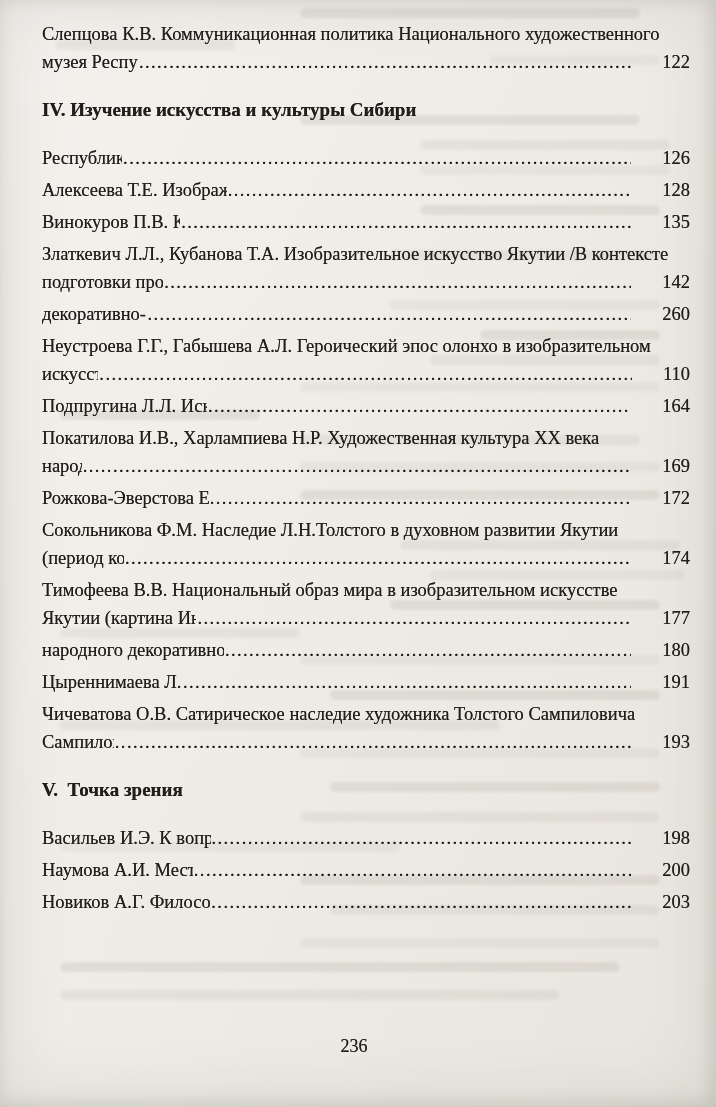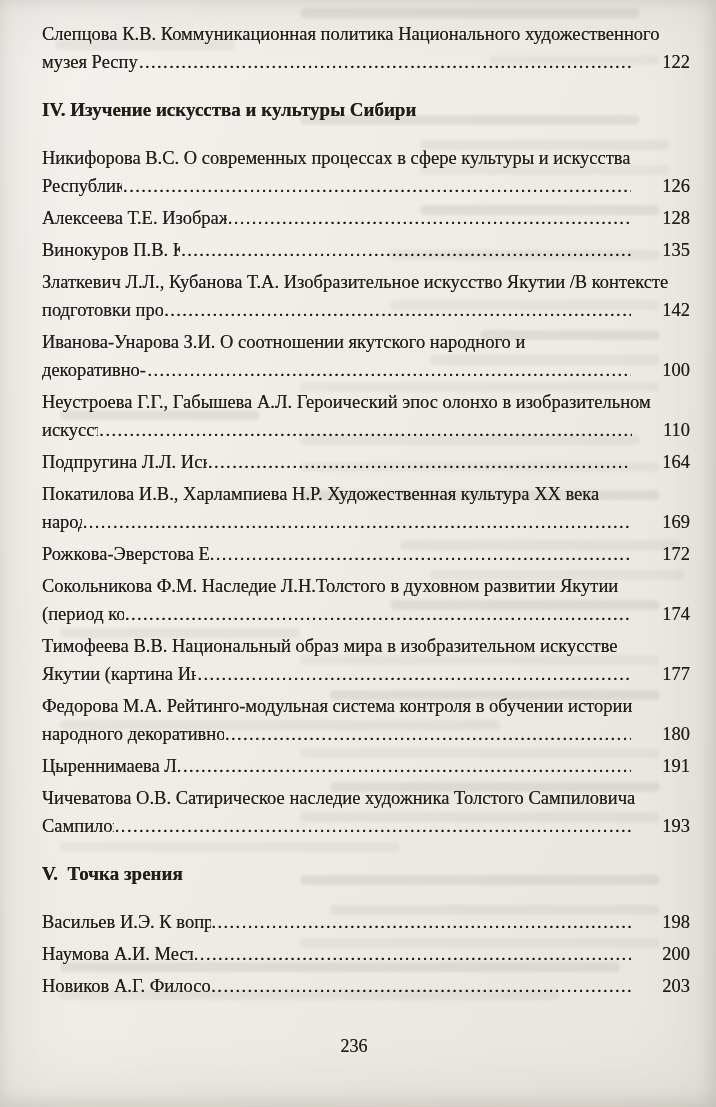--- a/index.html
+++ b/index.html
@@ -100,21 +100,20 @@
       <div class="entry">
         <div class="line">Слепцова К.В. Коммуникационная политика Национального художественного</div>
         <div class="line last">
           <span class="t">музея Республики Саха (Якутия)</span>
           <span class="leader">............................................................................................................................................................................................................................</span>
           <span class="pg">122</span>
         </div>
       </div>
       <div class="heading">IV. Изучение искусства и культуры Сибири</div>
       <div class="entry">
-        <div class="line">Никифорова В.С. О современных процессах в сфере культуры и искусства</div>
         <div class="line last">
           <span class="t">Республики Саха (Якутия)</span>
           <span class="leader">............................................................................................................................................................................................................................</span>
           <span class="pg">126</span>
         </div>
       </div>
       <div class="entry">
         <div class="line last">
           <span class="t">Алексеева Т.Е. Изображение животных в современной бурятской скульптуре</span>
           <span class="leader">............................................................................................................................................................................................................................</span>
@@ -130,25 +129,24 @@
       </div>
       <div class="entry">
         <div class="line">Златкевич Л.Л., Кубанова Т.А. Изобразительное искусство Якутии /В контексте</div>
         <div class="line last">
           <span class="t">подготовки проекта «Прорастая Сибирью»/</span>
           <span class="leader">............................................................................................................................................................................................................................</span>
           <span class="pg">142</span>
         </div>
       </div>
       <div class="entry">
-        <div class="line">Иванова-Унарова З.И. О соотношении якутского народного и</div>
         <div class="line last">
           <span class="t">декоративно-прикладного искусства</span>
           <span class="leader">............................................................................................................................................................................................................................</span>
-          <span class="pg">100</span>
+          <span class="pg">260</span>
         </div>
       </div>
       <div class="entry">
         <div class="line">Неустроева Г.Г., Габышева А.Л. Героический эпос олонхо в изобразительном</div>
         <div class="line last">
           <span class="t">искусстве Якутии</span>
           <span class="leader">............................................................................................................................................................................................................................</span>
           <span class="pg">110</span>
         </div>
       </div>
@@ -184,21 +182,20 @@
       </div>
       <div class="entry">
         <div class="line">Тимофеева В.В. Национальный образ мира в изобразительном искусстве</div>
         <div class="line last">
           <span class="t">Якутии (картина Иннокентия Избекова «Ветосмотр коней»)</span>
           <span class="leader">............................................................................................................................................................................................................................</span>
           <span class="pg">177</span>
         </div>
       </div>
       <div class="entry">
-        <div class="line">Федорова М.А. Рейтинго-модульная система контроля в обучении истории</div>
         <div class="line last">
           <span class="t">народного декоративно-прикладного и изобразительного искусства Якутии</span>
           <span class="leader">............................................................................................................................................................................................................................</span>
           <span class="pg">180</span>
         </div>
       </div>
       <div class="entry">
         <div class="line last">
           <span class="t">Цыреннимаева Л.И. Косторезное искусство Бурятии</span>
           <span class="leader">............................................................................................................................................................................................................................</span>

